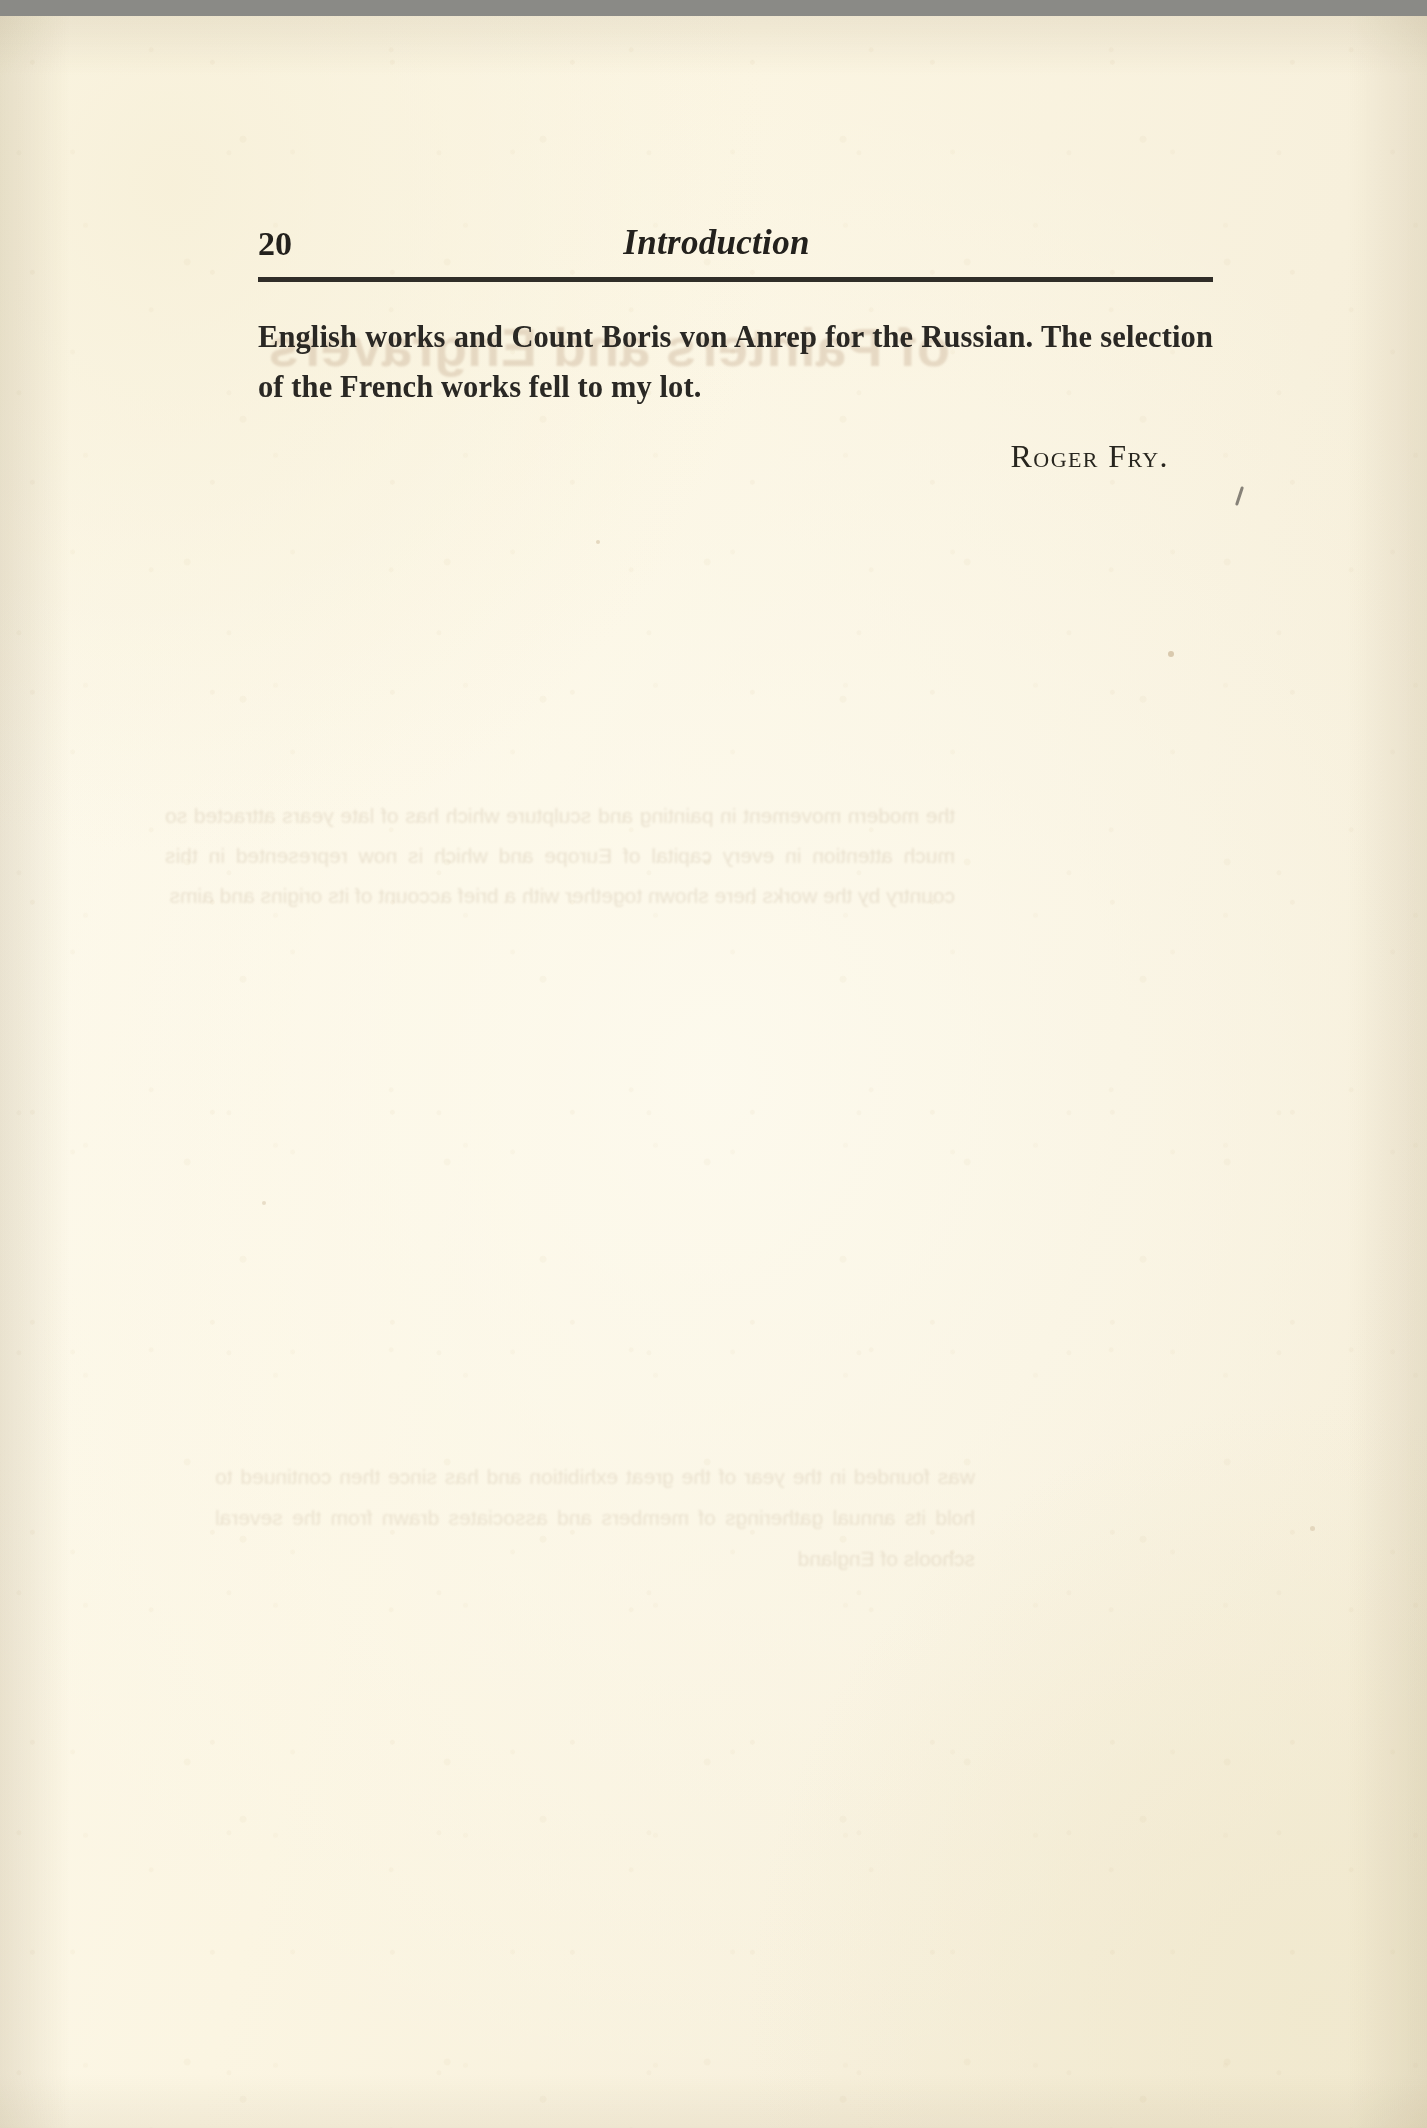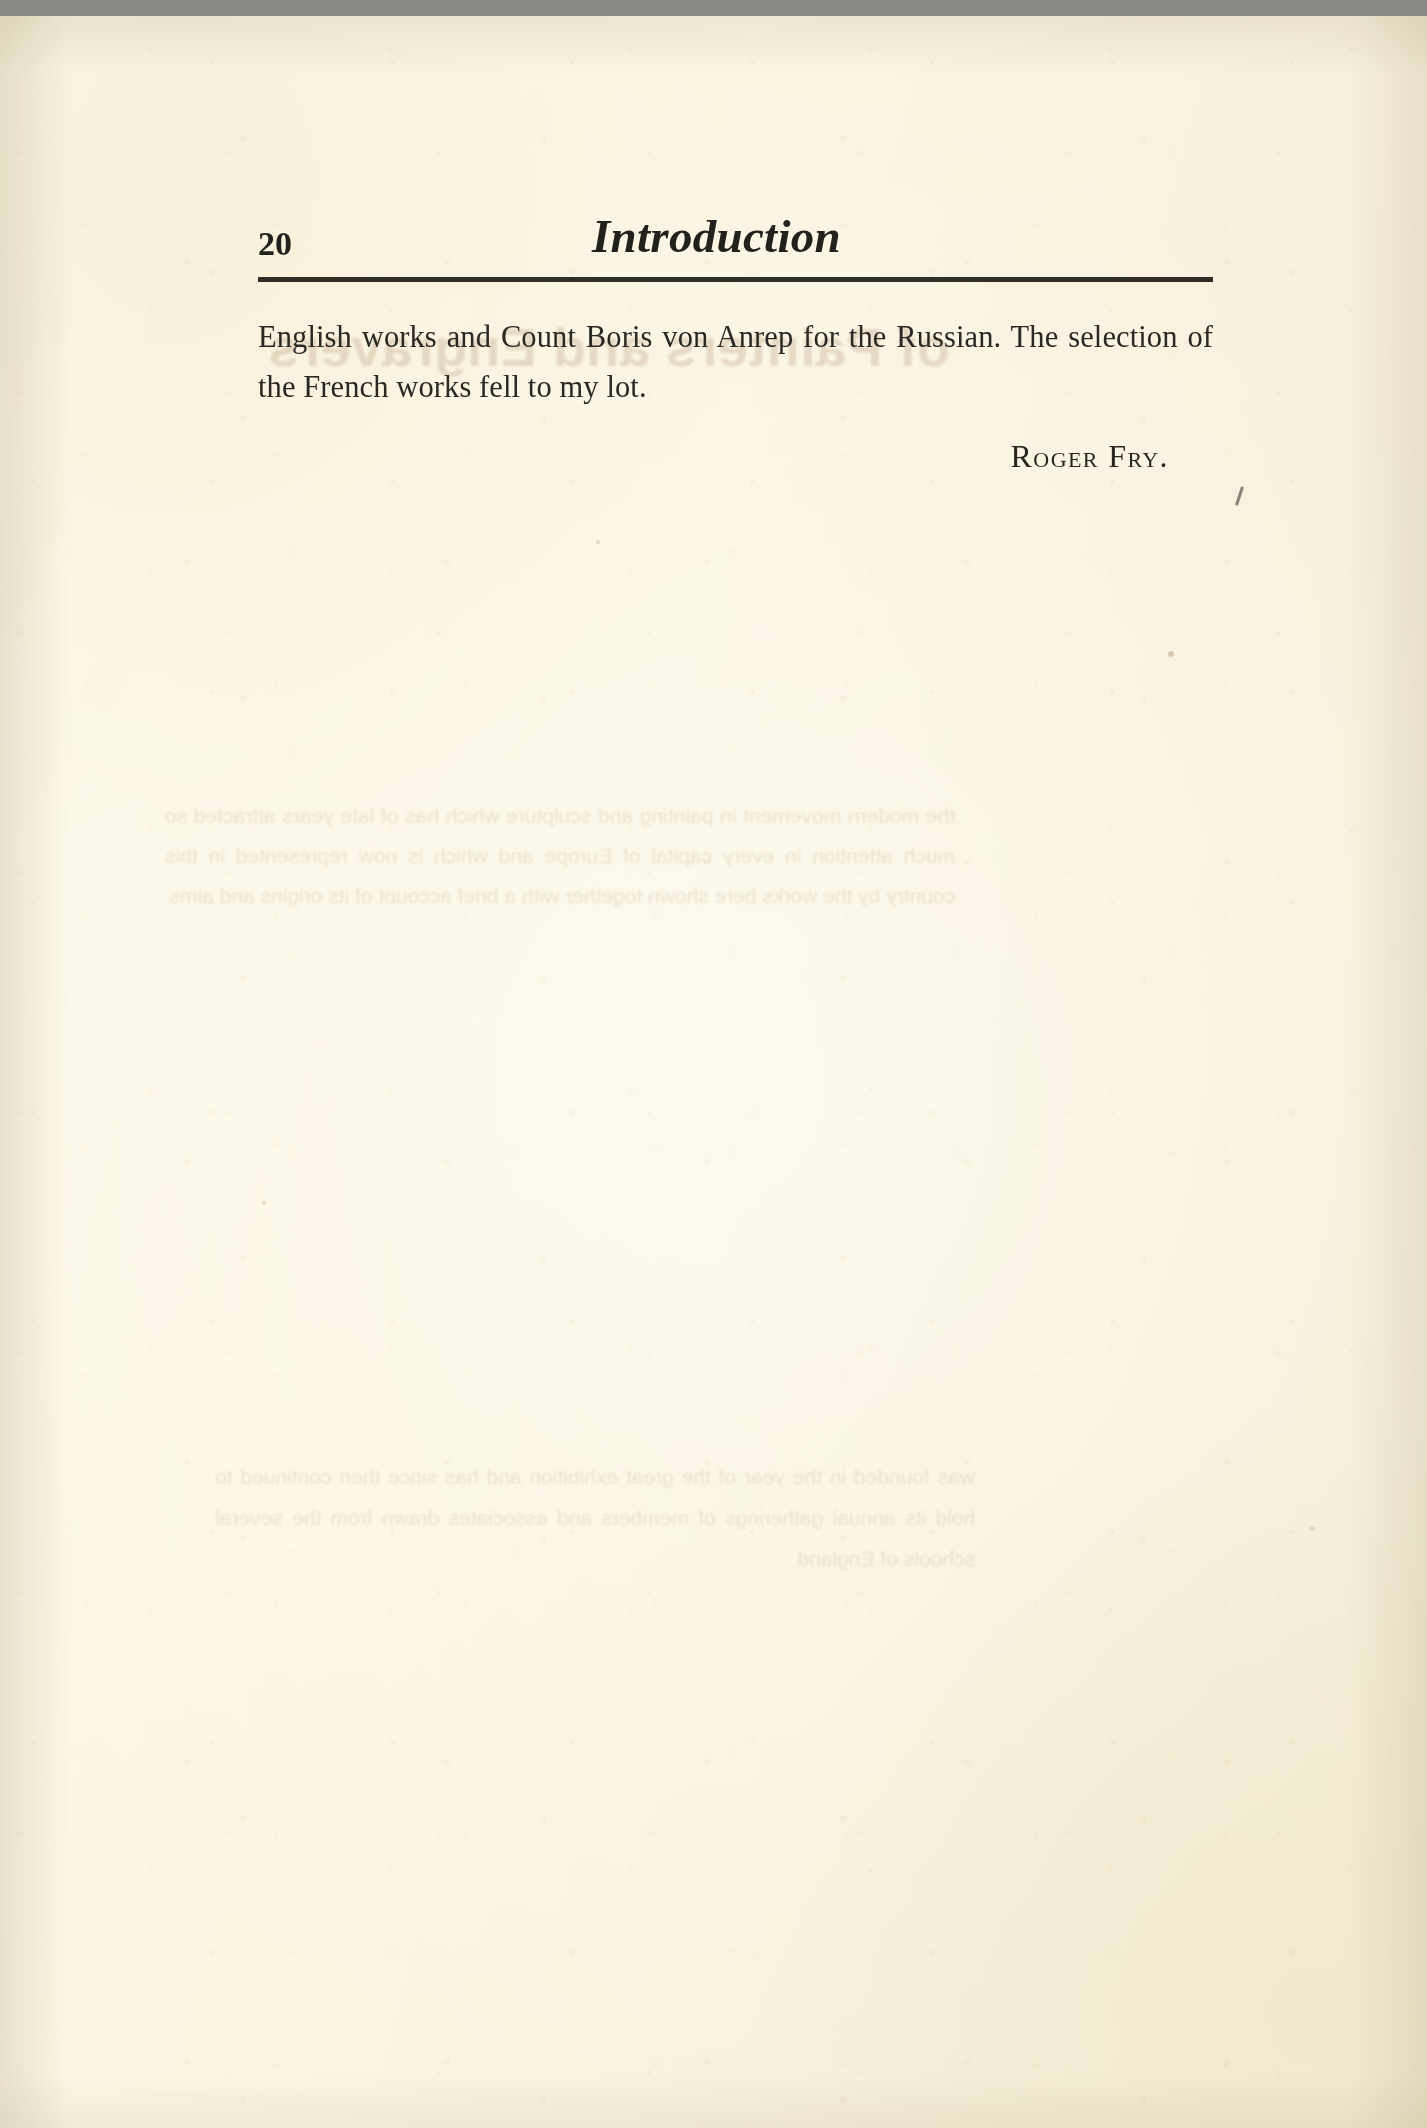--- a/index.html
+++ b/index.html
@@ -108,21 +108,21 @@
     font-size: 34px;
     font-weight: 700;
     letter-spacing: 0px;
     color: #23211d;
   }
   .head-title {
     position: absolute;
     left: 0; right: 0;
     bottom: 0;
     text-align: center;
-    font-size: 47px;
+    font-size: 35px;
     font-style: italic;
     font-weight: 700;
     letter-spacing: .3px;
     color: #23211d;
     padding-right: 38px;
   }
   .head-rule {
     height: 0;
     border-top: 5px solid #201e1a;
     margin-top: 14px;
@@ -132,20 +132,21 @@
 
   
   p.body {
     margin: 0;
     font-size: 30.5px;
     line-height: 50px;
     text-align: justify;
     text-justify: inter-word;
     letter-spacing: .1px;
     color: #2a2824;
+    font-weight: bold;
   }
   p.body.noindent { text-indent: 0; }
   p.body.indent   { text-indent: 48px; }
 
   .gap-after-lot { height: 26px; }
   .gap-before-prices { height: 54px; }
 
   .signature {
     text-align: right;
     font-size: 32px;

